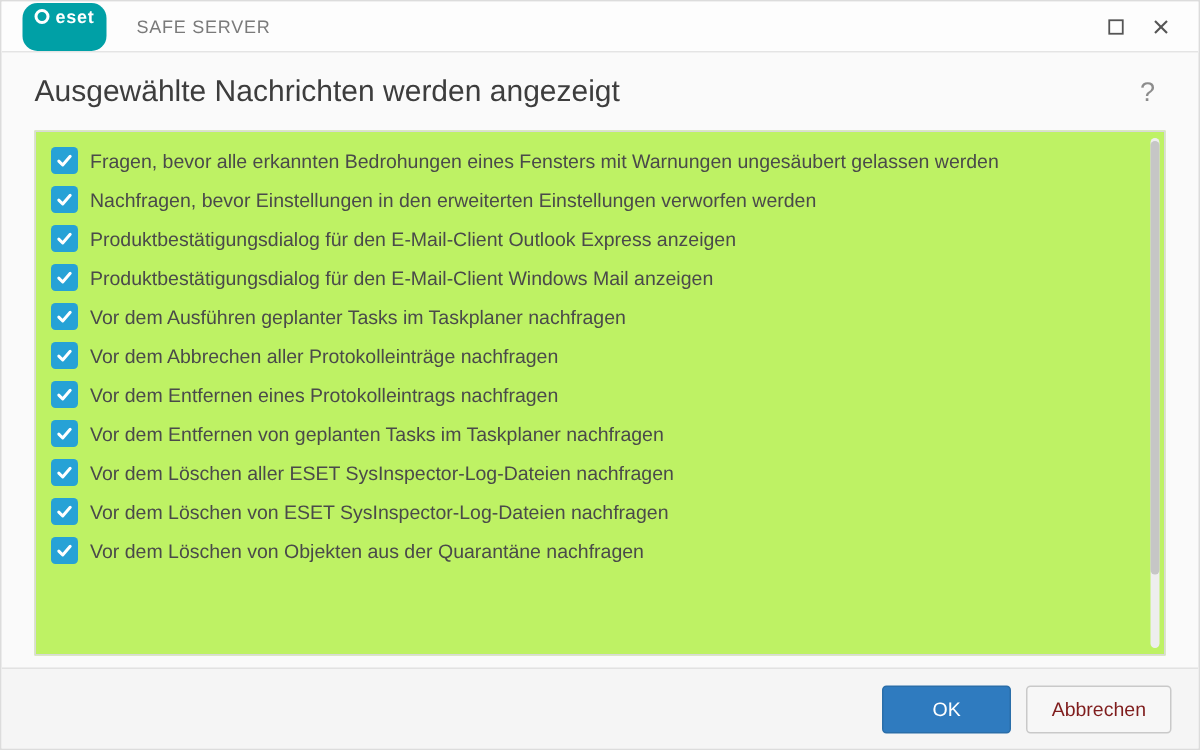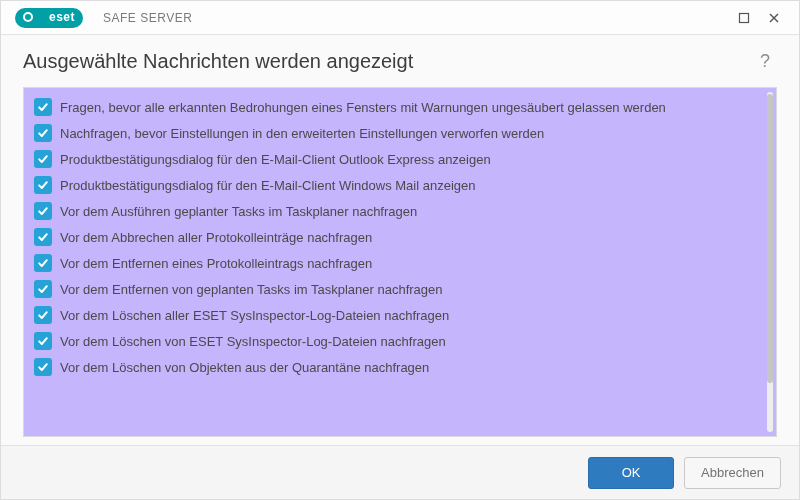--- a/index.html
+++ b/index.html
@@ -20,25 +20,25 @@
     padding: 0 10px 0 14px;
     border-bottom: 1px solid #e4e4e4;
     background: #fdfdfd;
   }
   .brand-badge {
     background: #00a0a6;
     color: #fff;
     font-weight: 700;
     font-size: 12px;
     letter-spacing: 0.5px;
-    padding: 2px 8px 4px 8px;
+    padding: 2px 8px 16px 8px;
     border-radius: 10px;
     display: flex;
     align-items: center;
-    gap: 16px;
+    gap: 4px;
   }
   .brand-badge .dot {
     width: 10px; height: 10px; border: 2px solid #fff; border-radius: 50%;
     display: inline-block;
   }
   .product-name {
     margin-left: 20px;
     font-size: 12px;
     color: #7a7a7a;
     letter-spacing: 0.5px;
@@ -68,21 +68,21 @@
     font-size: 18px;
     width: 24px; height: 24px;
     display: flex; align-items: center; justify-content: center;
     cursor: pointer;
   }
   
   .list-wrap {
     flex: 1;
     margin: 4px 22px 8px 22px;
     border: 1px solid #d9d9d9;
-    background: #c4b5fd;
+    background: #bef264;
     overflow: hidden;
     position: relative;
   }
   .list-scroll {
     position: absolute;
     inset: 0 12px 0 0;
     overflow-y: auto;
     padding: 6px 4px 6px 8px;
   }
   
@@ -138,21 +138,21 @@
     padding: 0 16px;
   }
   .btn-primary {
     background: #2f7bbf;
     color: #fff;
     border: 1px solid #2a6ea9;
     font-weight: 400;
   }
   .btn-secondary {
     background: #f7f7f7;
-    color: #737373;
+    color: #7f1d1d;
     border: 1px solid #c9c9c9;
   }
 </style>
 </head>
 <body>
 
 <div class="titlebar">
   <span class="brand-badge">
     <span class="dot"></span>
     <span>eset</span>

